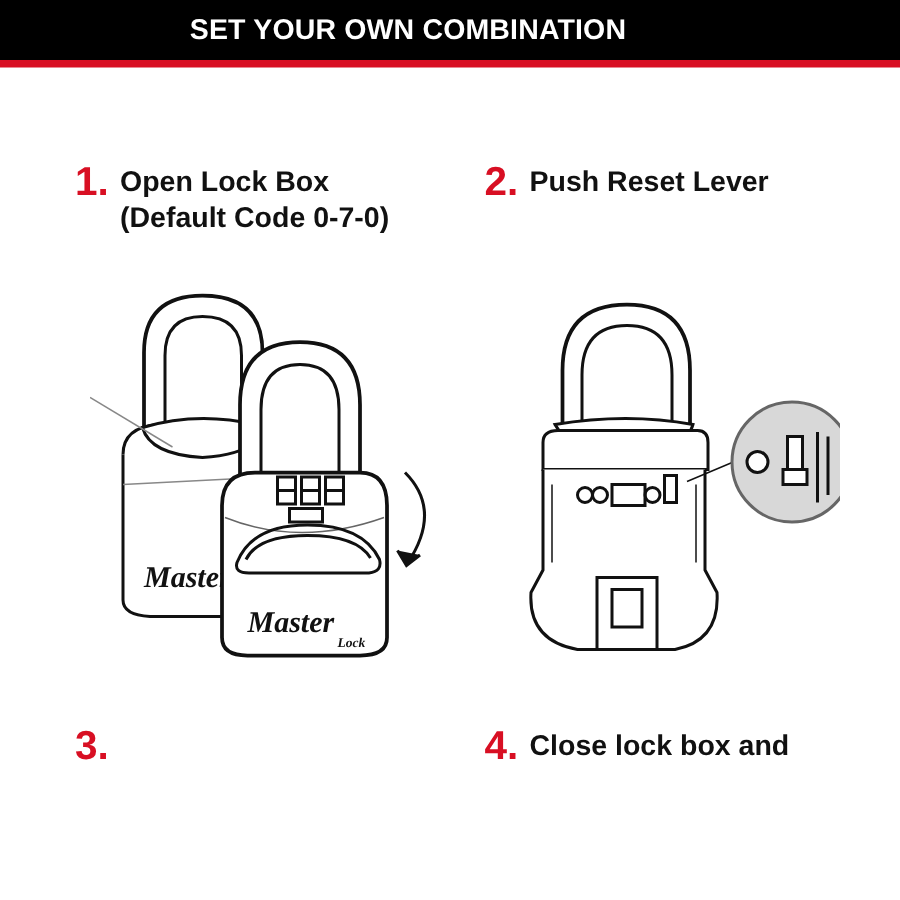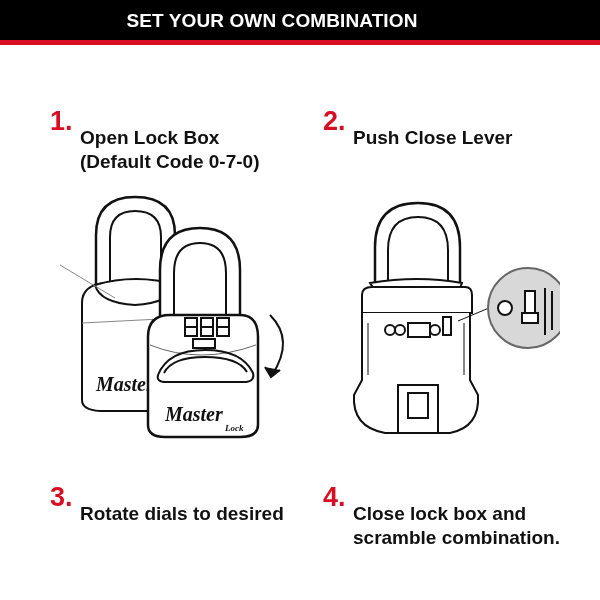--- a/index.html
+++ b/index.html
@@ -2,21 +2,21 @@
 <html><head>
 <meta charset="utf-8">
 <style>
   html, body { margin:0; padding:0; background:#fff; }
   body { width:600px; height:600px; position:relative; overflow:hidden; font-family:"Liberation Sans", sans-serif; }
   .header { position:absolute; left:0; top:0; width:600px; height:40px; background:#000; }
   .header-title { position:absolute; left:0; top:0; width:544px; height:40px; line-height:42px; text-align:center; color:#fff; font-weight:bold; font-size:19px; letter-spacing:0.1px; }
   .stripe { position:absolute; left:0; top:40px; width:600px; height:5px; background:#d80f23; }
   .step { position:absolute; }
   .step-num { position:absolute; left:0; top:0; color:#d80f23; font-weight:bold; font-size:27px; line-height:27px; }
-  .step-text { position:absolute; left:30px; top:2px; color:#111; font-weight:bold; font-size:19px; line-height:24px; white-space:nowrap;margin-top:16px; }
+  .step-text { position:absolute; left:30px; top:2px; color:#111; font-weight:bold; font-size:19px; line-height:24px; white-space:nowrap; }
   .ill { position:absolute; }
   svg { display:block; }
 </style>
 </head>
 <body>
 
 <div class="header"></div>
 <div class="header-title">SET YOUR OWN COMBINATION</div>
 <div class="stripe"></div>
 
@@ -24,36 +24,34 @@
   <div class="step-num">1.</div>
   <div class="step-text">
     <div>Open Lock Box</div>
     <div>(Default Code 0-7-0)</div>
   </div>
 </div>
 
 <div class="step" style="left:323px; top:108px;">
   <div class="step-num">2.</div>
   <div class="step-text">
-    <div>Push Close Lever</div>
+    <div>Push Reset Lever</div>
   </div>
 </div>
 
 <div class="step" style="left:50px; top:484px;">
   <div class="step-num">3.</div>
   <div class="step-text">
-    <div>Rotate dials to desired</div>
   </div>
 </div>
 
 <div class="step" style="left:323px; top:484px;">
   <div class="step-num">4.</div>
   <div class="step-text">
     <div>Close lock box and</div>
-    <div>scramble combination.</div>
   </div>
 </div>
 
 <div class="ill" style="left:60px; top:185px;">
   <svg width="250" height="260" viewBox="0 0 250 260">
     <g fill="none" stroke="#111" stroke-width="2">
 
       <path d="M36 105 V50 Q36 12 75 12 Q115 12 115 50 V110" stroke-width="2.5"></path>
       <path d="M50 105 V52 Q50 26 75 26 Q101 26 101 52 V110"></path>
 

